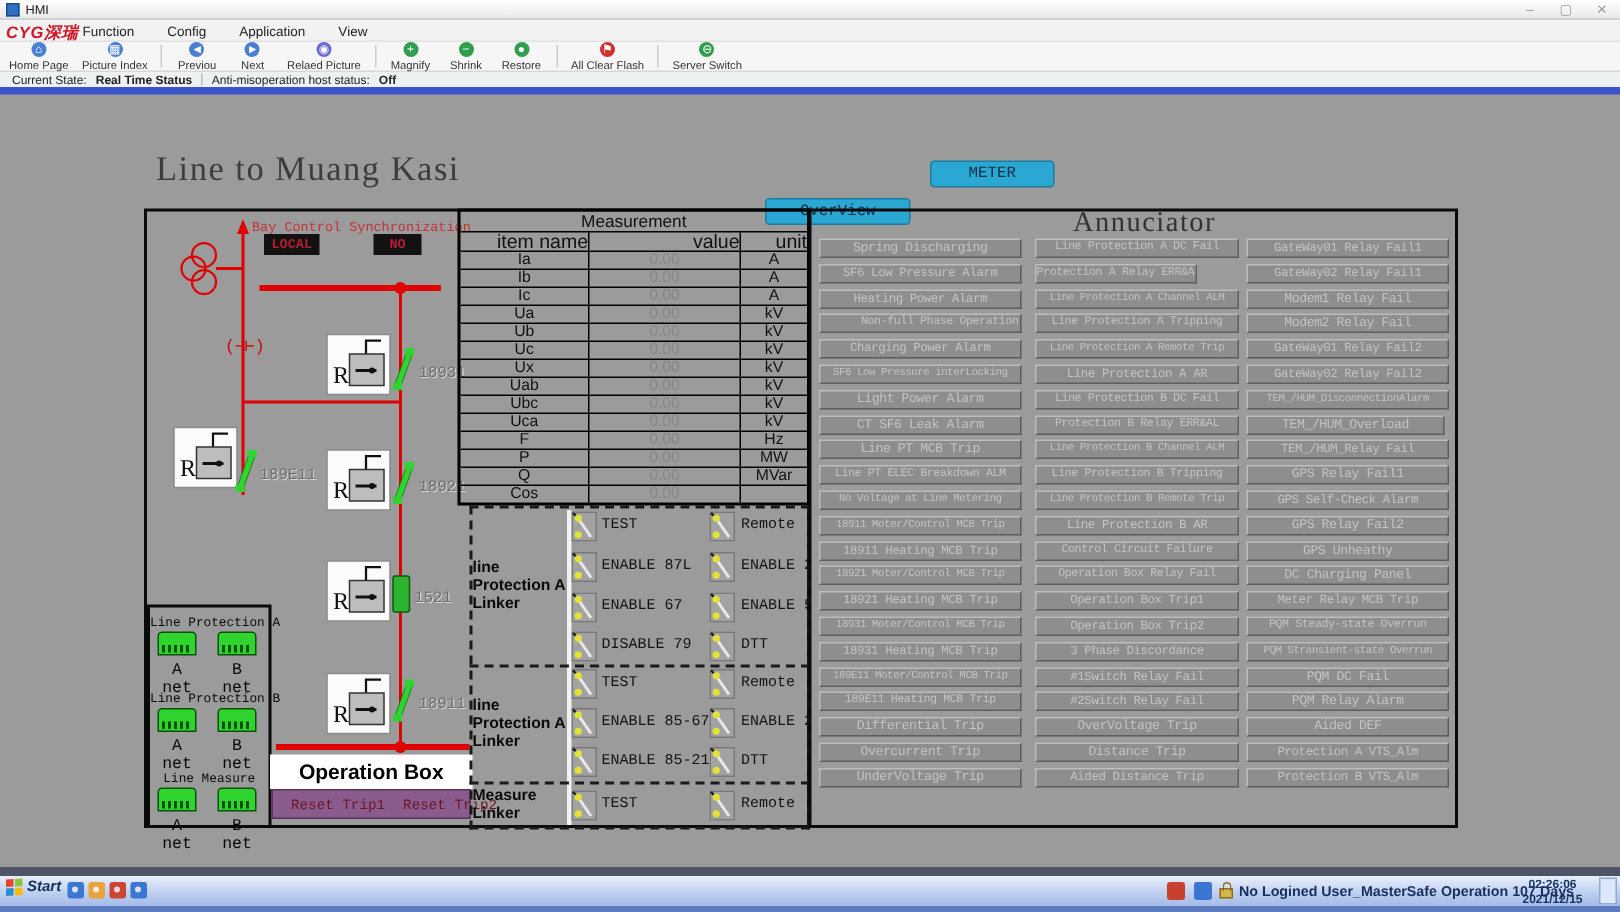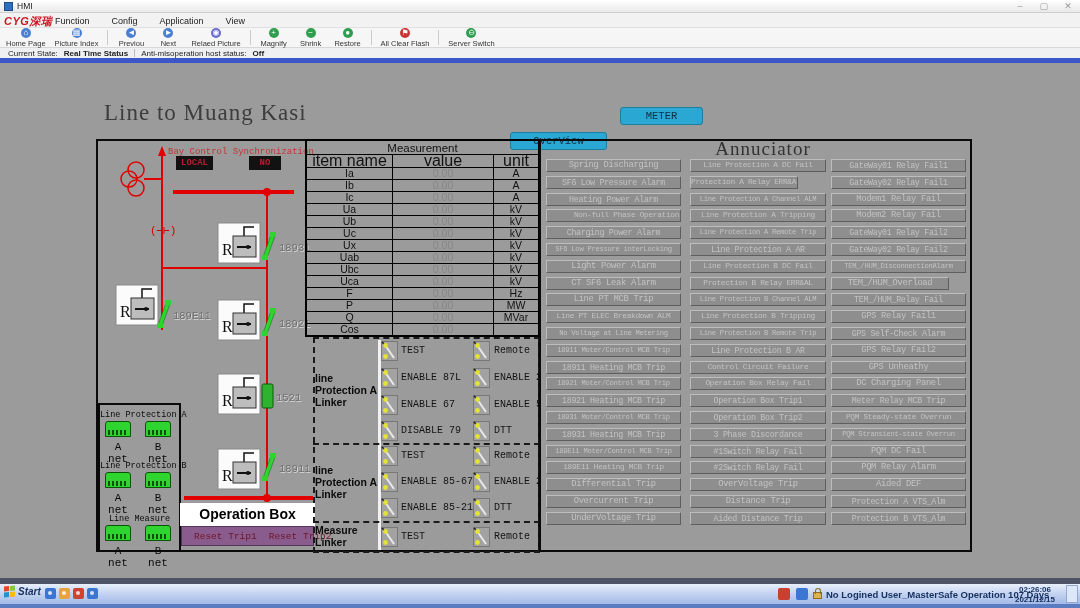--- a/index.html
+++ b/index.html
@@ -38,21 +38,21 @@
   #diagram-box { left:96px; top:139px; width:444px; height:413px; border:2px solid #0a0a0a; }
   #annu-box { left:539px; top:139px; width:433px; height:413px; border:2px solid #0a0a0a; }
   #annu-title { left:688px; top:138px; width:150px; text-align:center; font-family:"Liberation Serif",serif; font-size:19px; color:#333; letter-spacing:1px; }
   .annu-tile { position:absolute; height:13px; line-height:11px; text-align:center; background:#8e8e8e; color:#c3c3c3; font-family:"Liberation Mono",monospace; border-top:1px solid #bdbdbd; border-left:1px solid #bdbdbd; border-right:1px solid #5e5e5e; border-bottom:1px solid #5e5e5e; white-space:nowrap; overflow:hidden; letter-spacing:-0.3px; }
 
   #meas-table { left:305px; top:139px; width:235px; height:198px; border:2px solid #000; overflow:hidden; }
   .mt-title { height:14px; line-height:14px; text-align:center; font-size:11.5px; color:#111; border-bottom:1px solid #000; }
   .mt-row { display:flex; border-bottom:1px solid #000; height:12px; }
   .mt-row:last-child { border-bottom:none; }
   .mt-head { height:13px; }
-  .mt-head .mt-cell { font-size:16px; line-height:12px; }
+  .mt-head .mt-cell { font-size:13px; line-height:12px;text-align:right; }
   .mt-cell { line-height:11.5px; text-align:center; font-size:10.5px; color:#111; border-right:1px solid #000; }
   .mc1 { width:86px; } .mc2 { width:101px; } .mc3 { flex:1; border-right:none; }
   .mval { color:#878787; }
 
   #linker-panel { left:313px; top:337px; width:227px; height:216px; border:2px dashed #1a1a1a; }
   #linker-divider { left:378px; top:340px; width:3px; height:210px; background:#f2f2f2; }
   .linker-sec-line { left:313px; width:227px; border-top:2px dashed #1a1a1a; height:0; }
   .linker-label { display:flex; align-items:center; justify-content:center; text-align:left; font-weight:bold; font-size:10.5px; line-height:12px; color:#0a0a0a; left:315px; width:62px; }
   .linker-text { font-family:"Liberation Mono",monospace; font-size:10px; color:#141414; height:14px; line-height:14px; white-space:nowrap; overflow:hidden; }
   .linker-sw { width:17px; height:20px; }
@@ -545,21 +545,21 @@
       <div class="abs annu-tile" style="left: 690px; top: 478px; width: 136px; font-size: 8.8px;">OverVoltage Trip</div>
       <div class="abs annu-tile" style="left: 690px; top: 495px; width: 136px; font-size: 8.8px;">Distance Trip</div>
       <div class="abs annu-tile" style="left: 690px; top: 512px; width: 136px; font-size: 8.3px;">Aided Distance Trip</div>
       <div class="abs annu-tile" style="left: 831px; top: 159px; width: 135px; font-size: 8.3px;">GateWay01 Relay Fail1</div>
       <div class="abs annu-tile" style="left: 831px; top: 176px; width: 135px; font-size: 8.3px;">GateWay02 Relay Fail1</div>
       <div class="abs annu-tile" style="left: 831px; top: 193px; width: 135px; font-size: 8.8px;">Modem1 Relay Fail</div>
       <div class="abs annu-tile" style="left: 831px; top: 209px; width: 135px; font-size: 8.8px;">Modem2 Relay Fail</div>
       <div class="abs annu-tile" style="left: 831px; top: 226px; width: 135px; font-size: 8.3px;">GateWay01 Relay Fail2</div>
       <div class="abs annu-tile" style="left: 831px; top: 243px; width: 135px; font-size: 8.3px;">GateWay02 Relay Fail2</div>
       <div class="abs annu-tile" style="left: 831px; top: 260px; width: 135px; font-size: 7.2px;">TEM_/HUM_DisconnectionAlarm</div>
-      <div class="abs annu-tile" style="left: 831px; top: 277px; width: 118px; font-size: 8.8px;">TEM_/HUM_Overload</div>
+      <div class="abs annu-tile" style="left: 831px; top: 277px; width: 132px; font-size: 8.8px;">TEM_/HUM_Overload</div>
       <div class="abs annu-tile" style="left: 831px; top: 293px; width: 135px; font-size: 8.3px;">TEM_/HUM_Relay Fail</div>
       <div class="abs annu-tile" style="left: 831px; top: 310px; width: 135px; font-size: 8.8px;">GPS Relay Fail1</div>
       <div class="abs annu-tile" style="left: 831px; top: 327px; width: 135px; font-size: 8.3px;">GPS Self-Check Alarm</div>
       <div class="abs annu-tile" style="left: 831px; top: 344px; width: 135px; font-size: 8.8px;">GPS Relay Fail2</div>
       <div class="abs annu-tile" style="left: 831px; top: 361px; width: 135px; font-size: 8.8px;">GPS Unheathy</div>
       <div class="abs annu-tile" style="left: 831px; top: 377px; width: 135px; font-size: 8.8px;">DC Charging Panel</div>
       <div class="abs annu-tile" style="left: 831px; top: 394px; width: 135px; font-size: 8.3px;">Meter Relay MCB Trip</div>
       <div class="abs annu-tile" style="left: 831px; top: 411px; width: 135px; font-size: 7.8px;">PQM Steady-state Overrun</div>
       <div class="abs annu-tile" style="left: 831px; top: 428px; width: 135px; font-size: 7.2px;">PQM Stransient-state Overrun</div>
       <div class="abs annu-tile" style="left: 831px; top: 445px; width: 135px; font-size: 8.8px;">PQM DC Fail</div>

